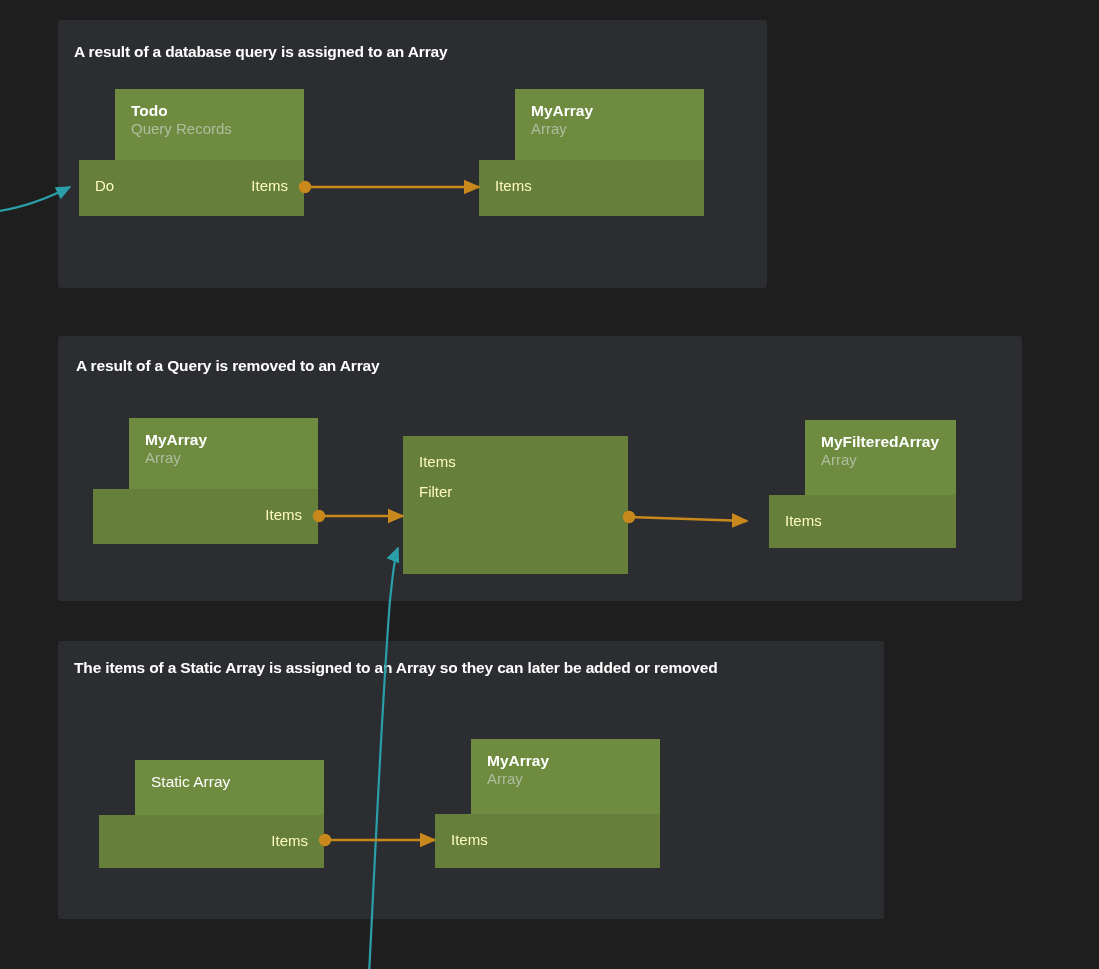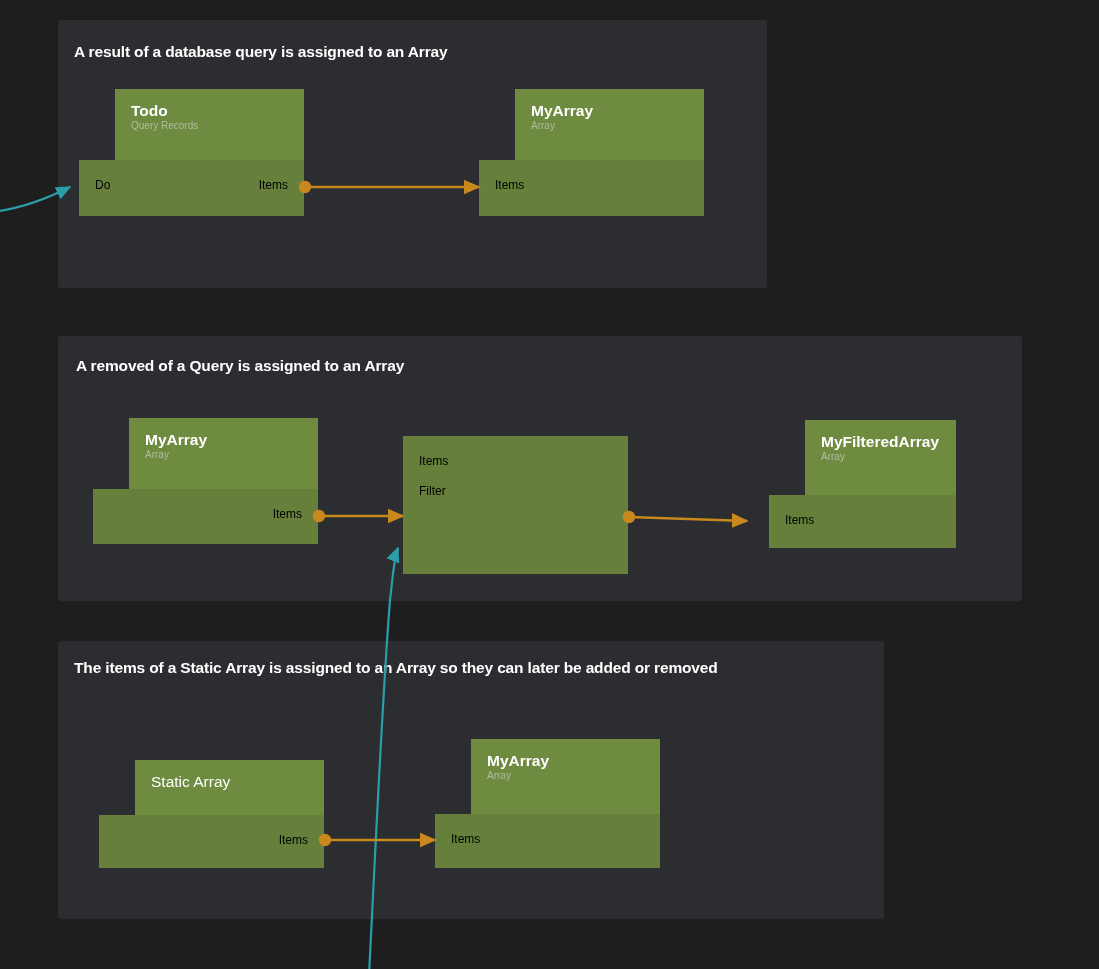--- a/index.html
+++ b/index.html
@@ -50,21 +50,21 @@
   .node-title {
     color: #ffffff;
     font-size: 15.5px;
     font-weight: bold;
     line-height: 1.08;
     white-space: nowrap;
   }
   .node-subtitle {
     color: #c9cfc2;
     opacity: 0.72;
-    font-size: 10px;
+    font-size: 15px;
     font-weight: normal;
     line-height: 1.25;
     white-space: nowrap;
   }
   .node-body {
     background: #66803b;
     flex: 1 1 auto;
     position: relative;
     box-sizing: border-box;
     padding-top: 10px;
@@ -77,22 +77,22 @@
     box-sizing: border-box;
     padding: 0 16px;
   }
   .port-in {
     justify-content: flex-start;
   }
   .port-out {
     justify-content: flex-end;
   }
   .port-label {
-    color: #000000;
-    font-size: 12px;
+    color: #fef9c3;
+    font-size: 15px;
     white-space: nowrap;
   }
   svg.wires {
     position: absolute;
     left: 0; top: 0;
     width: 1099px;
     height: 969px;
     pointer-events: none;
     overflow: visible;
   }
@@ -124,21 +124,21 @@
       <div class="node-subtitle">Array</div>
     </div>
     <div class="node-body">
       <div class="port-row port-in">
         <span class="port-label">Items</span>
       </div>
     </div>
   </div>
 
   <div class="panel" style="left:58px; top:336px; width:964px; height:265px;"></div>
-  <div class="panel-title" style="left:76px; top:357px;">A removed of a Query is assigned to an Array</div>
+  <div class="panel-title" style="left:76px; top:357px;">A result of a Query is removed to an Array</div>
 
   <div class="node" style="left:93px; top:418px; width:225px; height:126px;">
     <div class="node-header" style="height:71px;">
       <div class="node-title">MyArray</div>
       <div class="node-subtitle">Array</div>
     </div>
     <div class="node-body">
       <div class="port-row port-out">
         <span class="port-label">Items</span>
       </div>

